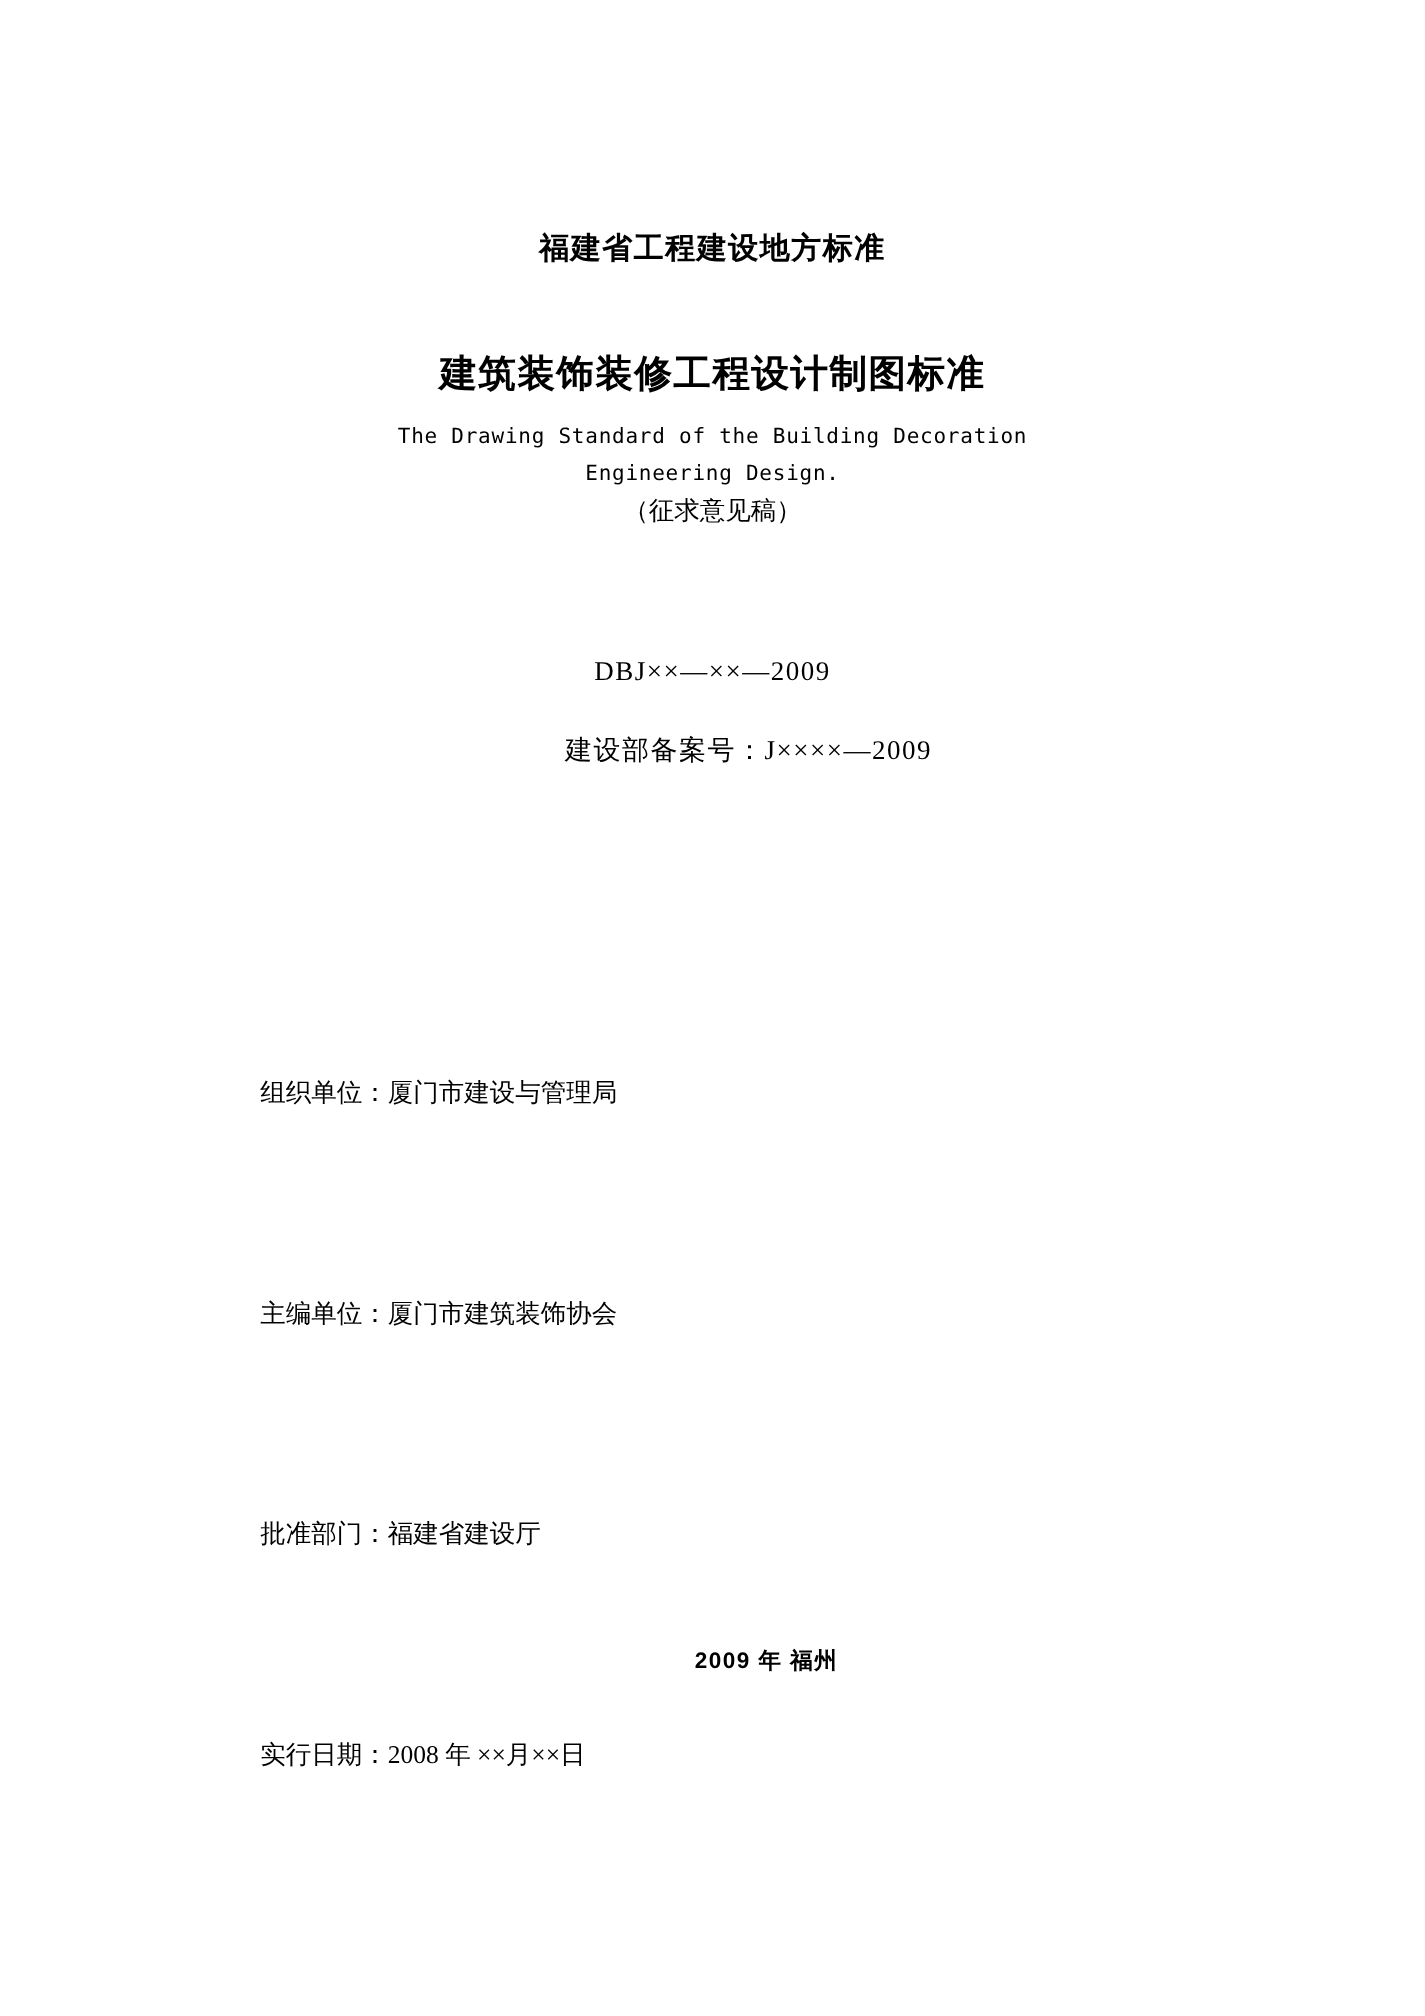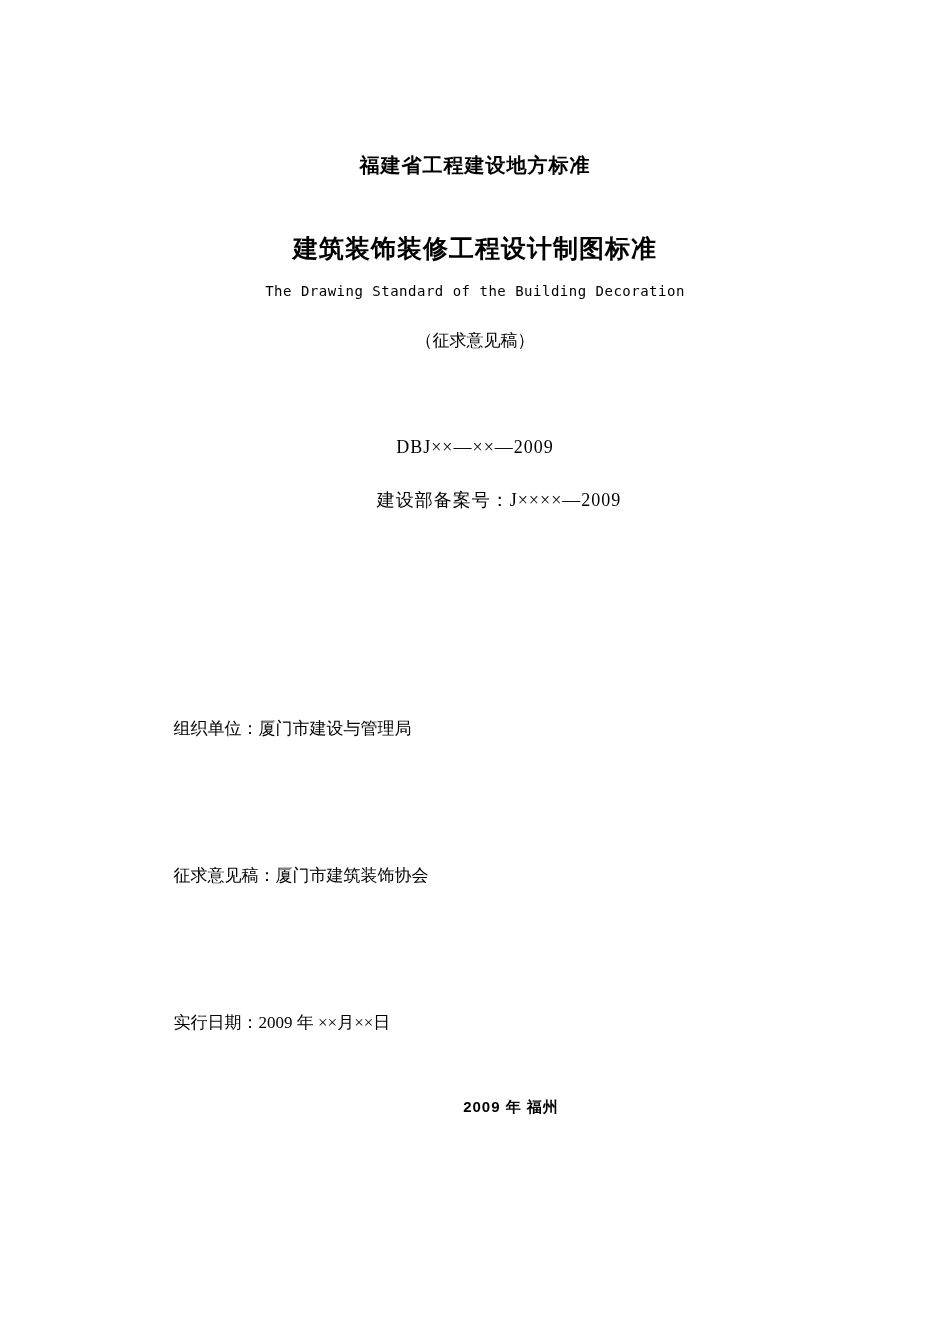--- a/index.html
+++ b/index.html
@@ -98,34 +98,38 @@
 <body>
 
 <div class="page">
 
   <div class="line-header" style="top:136px;">福建省工程建设地方标准</div>
 
   <div class="title-cn" style="top:232px;">建筑装饰装修工程设计制图标准</div>
 
   <div class="title-en" style="top:278px;">The Drawing Standard of the Building Decoration</div>
 
+  <div class="title-en" style="top:303px;">Engineering Design.</div>
 
   <div class="subtitle-note" style="top:329px;">（征求意见稿）</div>
 
   <div class="code-line" style="top:437px;">DBJ××—××—2009</div>
 
   <div class="code-line" style="top:488px;padding-left:24px;">建设部备案号：J××××—2009</div>
 
   <div class="meta-block">
     <div class="meta-row">
       <span>组织单位：</span><span>厦门市建设与管理局</span>
     </div>
     <div class="meta-row">
-      <span>征求意见稿：</span><span>厦门市建筑装饰协会</span>
+      <span>主编单位：</span><span>厦门市建筑装饰协会</span>
     </div>
     <div class="meta-row">
-      <span>实行日期：</span><span>2009 年 ××月××日</span>
+      <span>批准部门：</span><span>福建省建设厅</span>
+    </div>
+    <div class="meta-row">
+      <span>实行日期：</span><span>2008 年 ××月××日</span>
     </div>
   </div>
 
   <div class="footer" style="top:1098px;padding-left:36px;">2009 年   福州</div>
 
 </div>
 
 </body></html>

